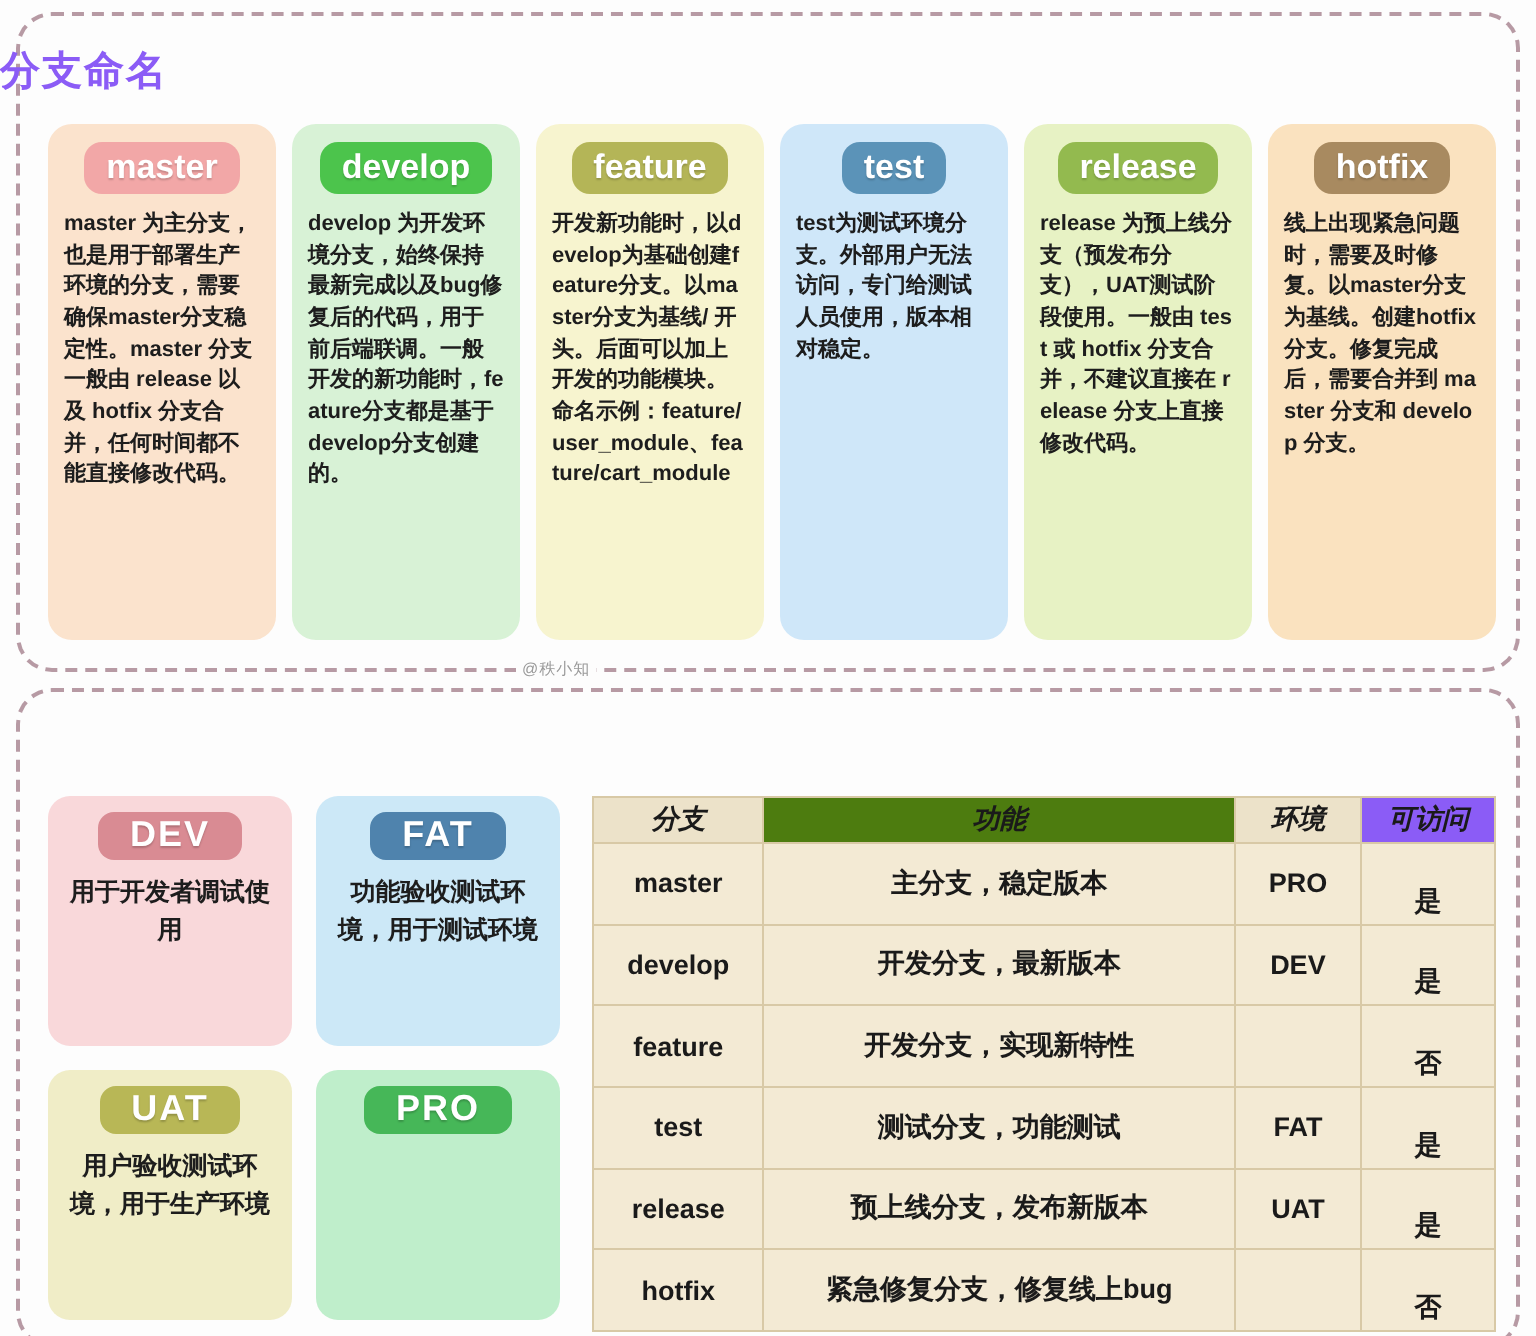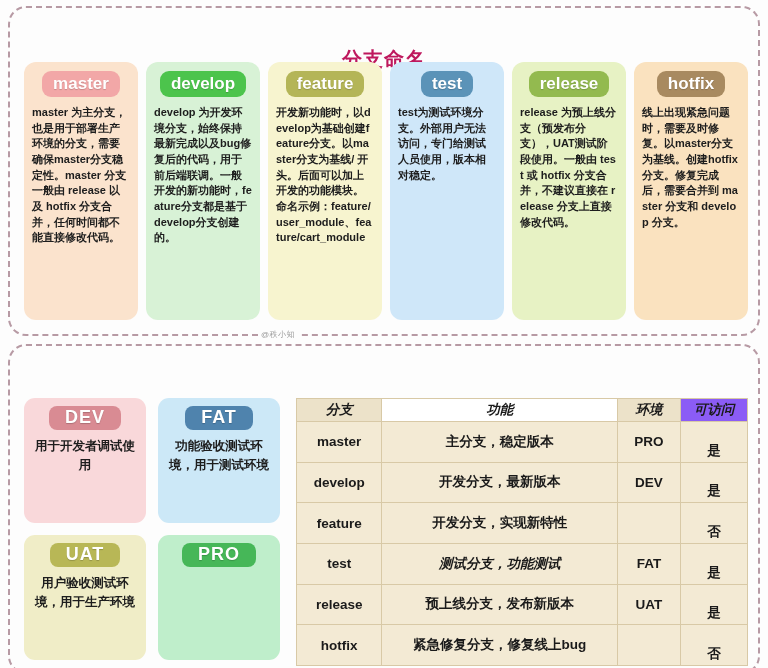--- a/index.html
+++ b/index.html
@@ -17,26 +17,24 @@
     border: 2px dashed #b79aa4;
     border-radius: 18px;
     background: transparent;
   }
   #panel-naming { left: 8px; top: 6px; width: 752px; height: 330px; }
   #panel-env    { left: 8px; top: 344px; width: 752px; height: 330px; }
 
   .section-title {
     position: absolute;
     width: 100%;
-    text-align: center;
     font-size: 20px;
     font-weight: bold;
-    color: #be185d;
+    color: #8b5cf6;
     letter-spacing: 1px;
-    margin-top: 24px;
   }
   #title-naming { top: 22px; }
   #title-env    { top: 365px; }
 
   .watermark {
     position: absolute;
     left: 258px; top: 329px;
     font-size: 8px;
     color: #9a9a9a;
     letter-spacing: .5px;
@@ -223,21 +221,21 @@
     <table class="env-table" style="background: rgb(243, 234, 212);">
       <colgroup>
         <col class="c-branch">
           <col class="c-func">
           <col class="c-env">
           <col class="c-acc">
       </colgroup>
       <thead>
         <tr>
           <th style="background: rgb(236, 226, 201); border-color: rgb(216, 201, 166);">分支</th>
-          <th style="background: #ffffff; border-color: rgb(216, 201, 166);">功能</th>
+          <th style="background: #4d7c0f; border-color: rgb(216, 201, 166);">功能</th>
           <th style="background: rgb(236, 226, 201); border-color: rgb(216, 201, 166);">环境</th>
           <th class="head-acc" style="background: #8b5cf6; border-color: rgb(216, 201, 166);">可访问</th>
         </tr>
       </thead>
       <tbody>
         <tr>
           <td style="border-color: rgb(216, 201, 166);">master</td>
           <td style="border-color: rgb(216, 201, 166);">主分支，稳定版本</td>
           <td style="border-color: rgb(216, 201, 166);">PRO</td>
           <td class="acc-cell" style="border-color: rgb(216, 201, 166);">是</td>
@@ -249,21 +247,21 @@
           <td class="acc-cell" style="border-color: rgb(216, 201, 166);">是</td>
         </tr>
         <tr>
           <td style="border-color: rgb(216, 201, 166);">feature</td>
           <td style="border-color: rgb(216, 201, 166);">开发分支，实现新特性</td>
           <td style="border-color: rgb(216, 201, 166);"></td>
           <td class="acc-cell" style="border-color: rgb(216, 201, 166);">否</td>
         </tr>
         <tr>
           <td style="border-color: rgb(216, 201, 166);">test</td>
-          <td style="border-color: rgb(216, 201, 166); font-style: italic;">测试分支，功能测试</td>
+          <td style="border-color: rgb(216, 201, 166);">测试分支，功能测试</td>
           <td style="border-color: rgb(216, 201, 166);">FAT</td>
           <td class="acc-cell" style="border-color: rgb(216, 201, 166);">是</td>
         </tr>
         <tr>
           <td style="border-color: rgb(216, 201, 166);">release</td>
           <td style="border-color: rgb(216, 201, 166);">预上线分支，发布新版本</td>
           <td style="border-color: rgb(216, 201, 166);">UAT</td>
           <td class="acc-cell" style="border-color: rgb(216, 201, 166);">是</td>
         </tr>
         <tr>

